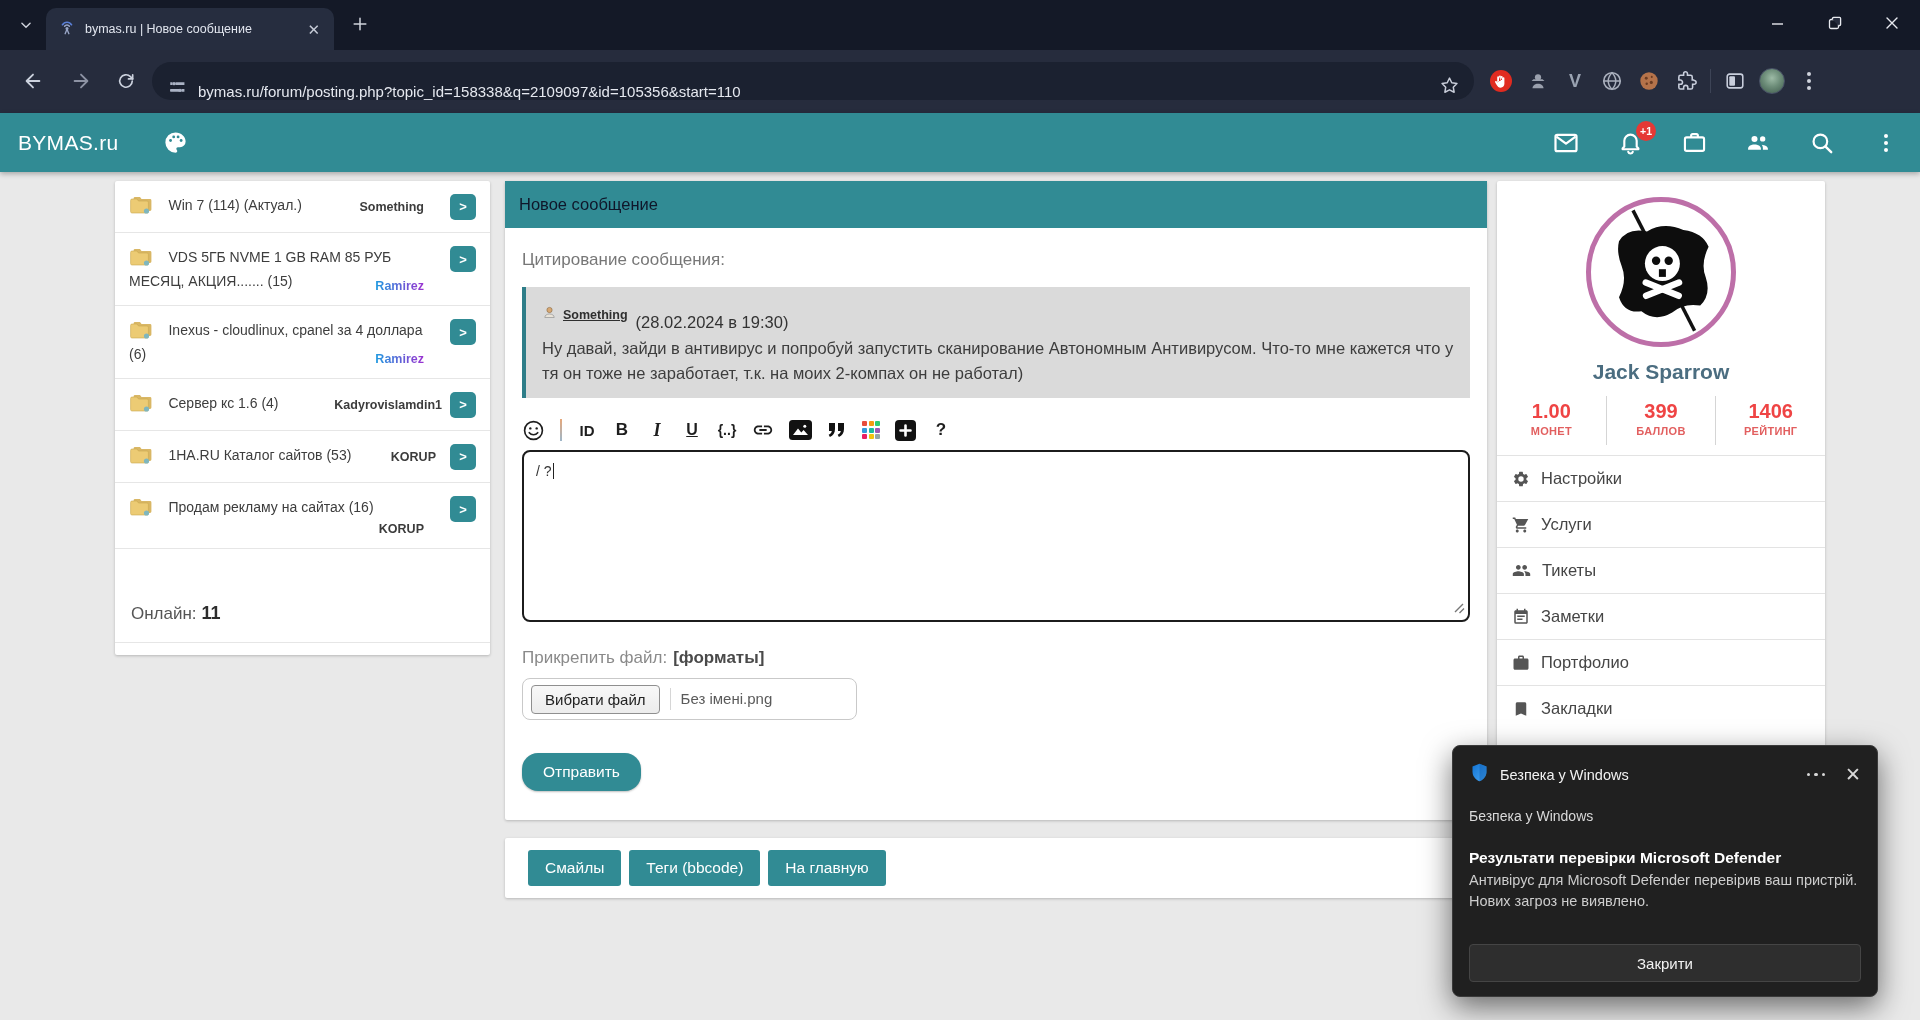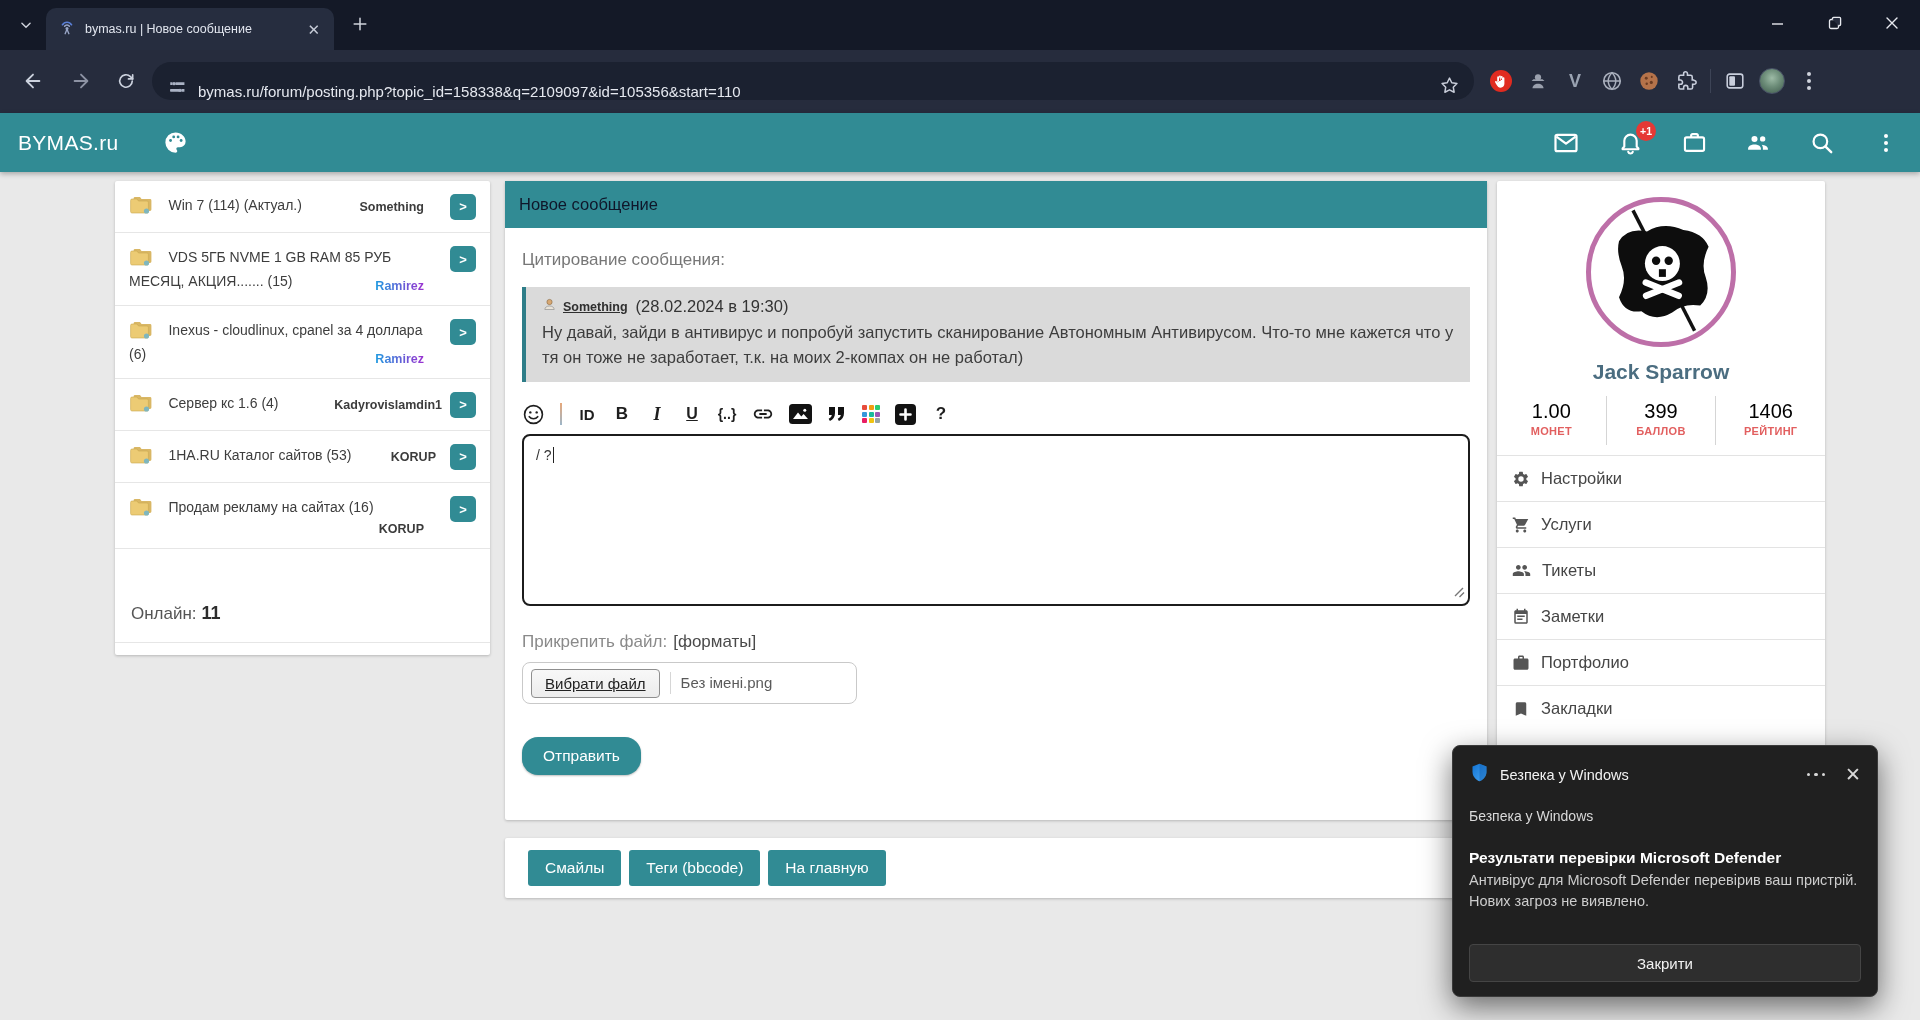--- a/index.html
+++ b/index.html
@@ -57,51 +57,51 @@
   .online { margin-top:36px; padding:18px 16px; border-bottom:1px solid #e6e6e6; font-size:17px; color:#555; }
   .online b { color:#2d2d2d; font-size:18px; margin-left:5px; }
 
   
   #mainpanel { left:505px; top:181px; width:982px; height:639px; }
   .m-title { height:47px; background:#318b94; color:#0f172a; font-size:16.5px; font-weight:500; line-height:47px; padding-left:14px; }
   .m-quote-label { margin:22px 0 0 17px; color:#777; font-size:17px; }
   .m-quote { margin:17px 17px 0; background:#dadada; border-left:4px solid #2e7d88; padding:10px 16px 12px; }
   .q-head { display:flex; align-items:center; gap:6px; }
   .q-user { font-size:12.5px; font-weight:700; color:#2f2f2f; text-decoration:underline; }
-  .q-date { font-size:16.5px; color:#333; margin-left:2px; }
+  .q-date { font-size:16.5px; color:#333; margin-left:2px;margin-top:16px; }
   .q-text { margin-top:4px; font-size:16.5px; color:#3d3d3d; line-height:25px; }
   .m-toolbar { margin:20px 0 0 17px; display:flex; align-items:center; gap:15px; color:#1e1e1e; }
   .tbtn { display:flex; align-items:center; justify-content:center; min-width:20px; height:24px; font-weight:700; font-size:15px; color:#1e1e1e; cursor:pointer; }
   .tb-sep { width:2px; height:22px; background:linear-gradient(#e7a87a,#9db6c9); }
   .t-italic { font-family:"Liberation Serif", serif; font-style:italic; font-size:18px; }
   .t-under { text-decoration:underline; font-size:16px; }
   .emoji-grid { display:grid; grid-template-columns:repeat(3,5px); grid-auto-rows:5px; gap:1.5px; }
   .emoji-grid i { display:block; border-radius:1px; }
   .m-editor { position:relative; margin:8px 17px 0; height:172px; border:2px solid #1c1c1c; border-radius:8px; padding:11px 12px; font-size:14px; color:#333; }
   .caret { display:inline-block; width:1.5px; height:16px; background:#222; vertical-align:-3px; margin-left:1px; }
   .resize { position:absolute; right:3px; bottom:3px; }
   .m-attach { margin:26px 0 0 17px; font-size:17px; color:#8a8a8a; }
-  .m-attach b { color:#4a4a4a; font-weight:400; margin-left:6px; }
+  .m-attach b { color:#4a4a4a; font-weight:700; margin-left:6px; }
   .m-file { margin:10px 0 0 17px; width:335px; height:42px; border:1px solid #c9c9c9; border-radius:8px; display:flex; align-items:center; padding-left:8px; gap:10px; background:#fff; }
-  .file-btn { padding:5px 13px; border:1px solid #8f8f8f; border-radius:4px; background:linear-gradient(#f8f8f8,#ececec); font-size:15px; color:#222; cursor:pointer; font-family:"Liberation Sans",sans-serif;text-decoration:underline; }
+  .file-btn { padding:5px 13px; border:1px solid #8f8f8f; border-radius:4px; background:linear-gradient(#f8f8f8,#ececec); font-size:15px; color:#222; cursor:pointer; font-family:"Liberation Sans",sans-serif; }
   .file-name { font-size:15px; color:#5a5a5a; border-left:1px solid #d6d6d6; padding-left:10px; height:22px; line-height:22px; }
   .m-submit { margin:33px 0 0 17px; padding:10px 21px; background:#318b94; border:none; border-radius:16px; color:#fff; font-size:15.5px; cursor:pointer; box-shadow:0 1px 2px rgba(0,0,0,.25); font-family:"Liberation Sans",sans-serif; }
 
   
   #btnpanel { left:505px; top:838px; width:982px; height:60px; display:flex; align-items:center; padding-left:23px; gap:8px; }
   .bbtn { padding:9px 17px; background:#318b94; border:none; border-radius:3px; color:#fff; font-size:15.5px; cursor:pointer; font-family:"Liberation Sans",sans-serif; }
 
   
   #rightpanel { left:1497px; top:181px; width:328px; height:588px; }
   .avatar-wrap { width:150px; height:150px; margin:16px auto 0; border-radius:50%; border:5px solid #bd6fa8; background:#fff; display:flex; align-items:center; justify-content:center; overflow:hidden; }
   .p-name { margin-top:13px; text-align:center; color:#4b6d80; font-size:21px; font-weight:700; }
   .p-stats { margin-top:12px; display:flex; }
   .stat { flex:1; text-align:center; padding:4px 0 8px; }
   .stat.mid { border-left:1px solid #d5d5d5; border-right:1px solid #d5d5d5; }
-  .stat-val { font-size:20px; color:#000000; font-weight:400; }
+  .stat-val { font-size:20px; color:#ef4444; font-weight:700; }
   .stat-lab { margin-top:2px; font-size:11px; font-weight:700; color:#e25f5f; letter-spacing:.3px; }
   .p-menu { margin-top:10px; }
   .p-item { display:flex; align-items:center; gap:11px; padding:13px 0 13px 15px; border-top:1px solid #e3e3e3; font-size:16.5px; color:#454545; cursor:pointer; }
   .p-item svg { flex:0 0 auto; }
 
   
   #footer { position:absolute; left:0; top:908px; width:1920px; height:112px; background:#414141; padding:24px 0 0 9px; }
   .f-line { color:#fff; font-size:15px; font-weight:700; line-height:23px; }
 
   

